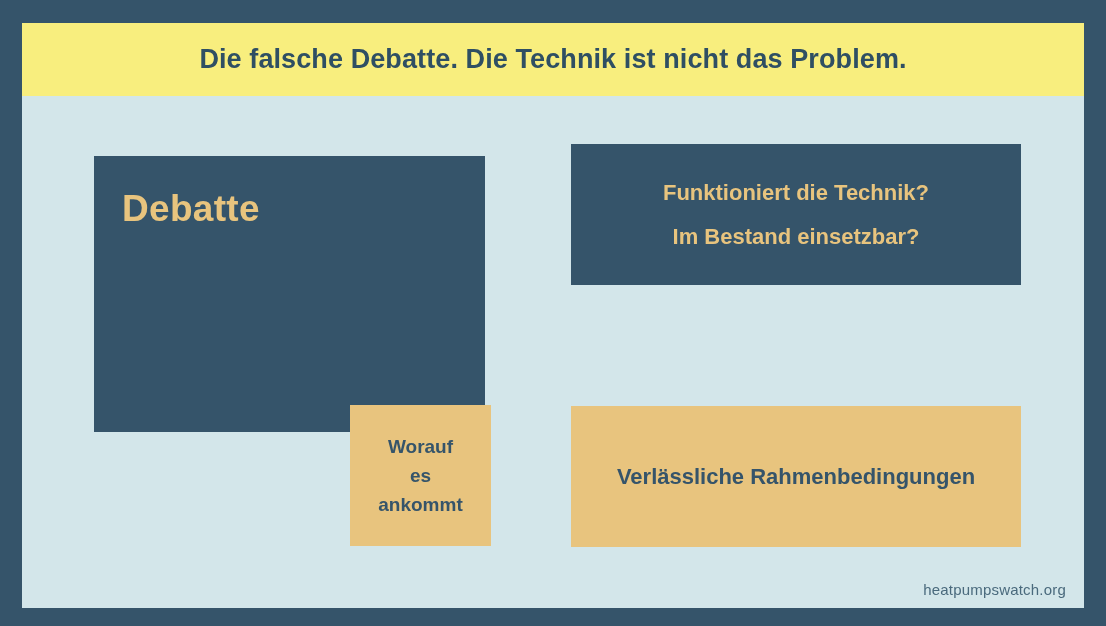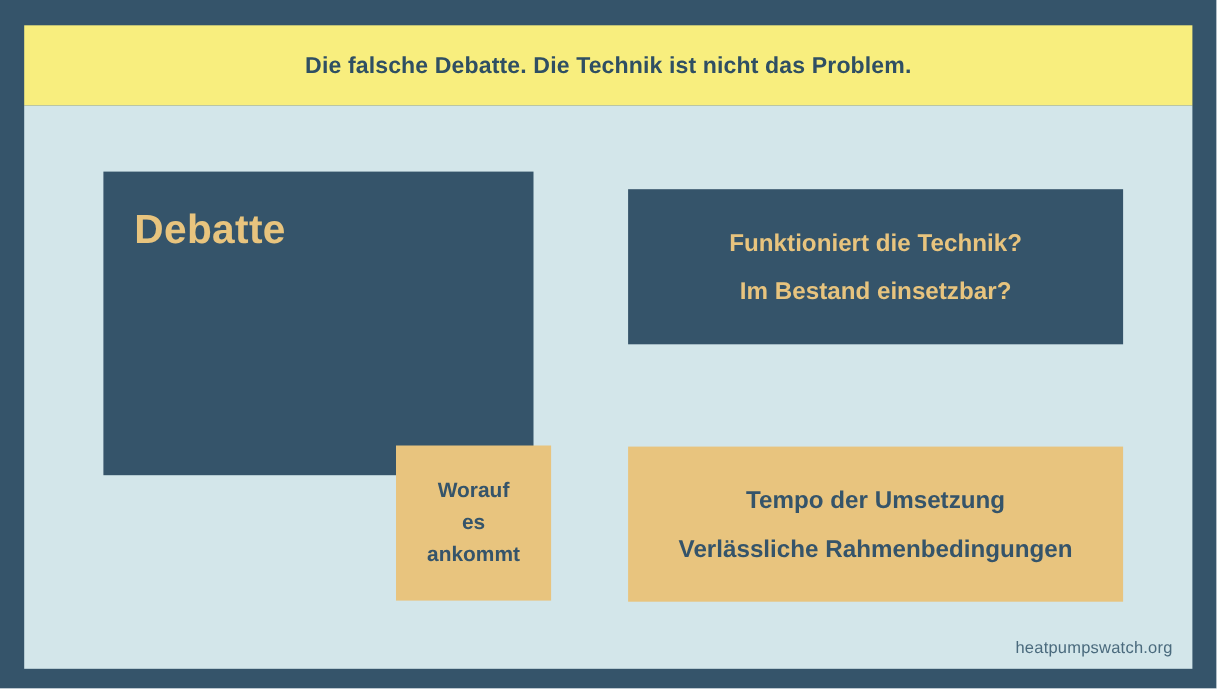--- a/index.html
+++ b/index.html
@@ -29,21 +29,21 @@
     top: 23px;
     width: 1062px;
     height: 73px;
     background: #f8ee7e;
     display: flex;
     align-items: center;
     justify-content: center;
     box-sizing: border-box;
   }
   .title-text {
-    font-size: 21px;
+    font-size: 27px;
     font-weight: bold;
     color: #2f4f63;
     letter-spacing: 0.1px;
     white-space: nowrap;
   }
 
   
   .canvas {
     position: absolute;
     left: 22px;
@@ -72,21 +72,21 @@
     left: 28px;
     top: 32px;
     font-size: 37px;
     font-weight: bold;
     color: #e8c47e;
     letter-spacing: 0.3px;
   }
 
   
   .worauf-block {
-    left: 338px;
+    left: 328px;
     top: 309px;
     width: 141px;
     height: 141px;
     background: #e8c47e;
     display: flex;
     flex-direction: column;
     align-items: center;
     justify-content: center;
     gap: 6px;
   }
@@ -95,21 +95,21 @@
     font-weight: bold;
     color: #35546a;
     line-height: 1.22;
     text-align: center;
     white-space: nowrap;
   }
 
   
   .questions-block {
     left: 549px;
-    top: 76px;
+    top: 48px;
     width: 450px;
     height: 141px;
     background: #35546a;
     display: flex;
     flex-direction: column;
     align-items: center;
     justify-content: center;
     gap: 22px;
   }
   .question-line {
@@ -173,20 +173,19 @@
       <div class="worauf-line">es</div>
       <div class="worauf-line">ankommt</div>
     </div>
 
     <div class="block questions-block">
       <div class="question-line">Funktioniert die Technik?</div>
       <div class="question-line">Im Bestand einsetzbar?</div>
     </div>
 
     <div class="block priorities-block">
-      <div class="priority-line">Tempo der Umsetzung</div>
       <div class="priority-line">Verlässliche Rahmenbedingungen</div>
     </div>
 
     <div class="footer">heatpumpswatch.org</div>
 
   </div>
 </div>
 
 </body></html>

